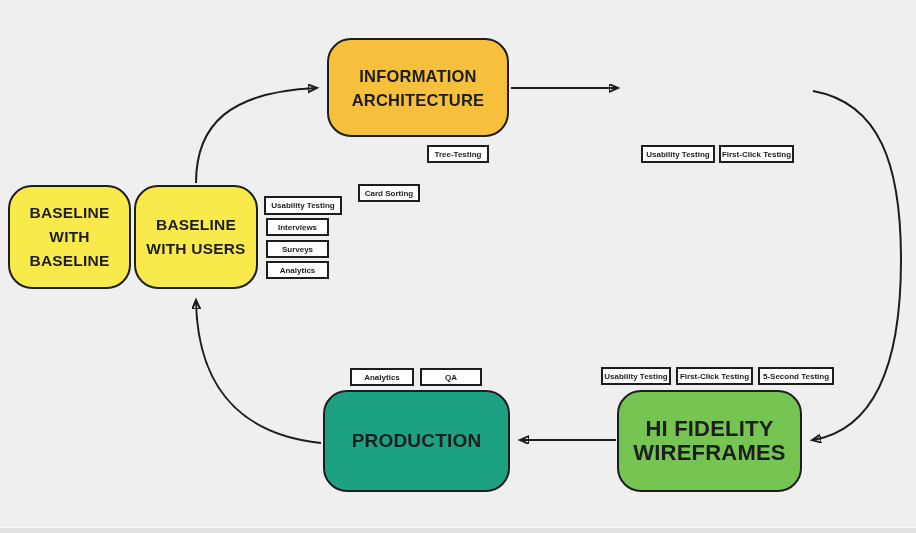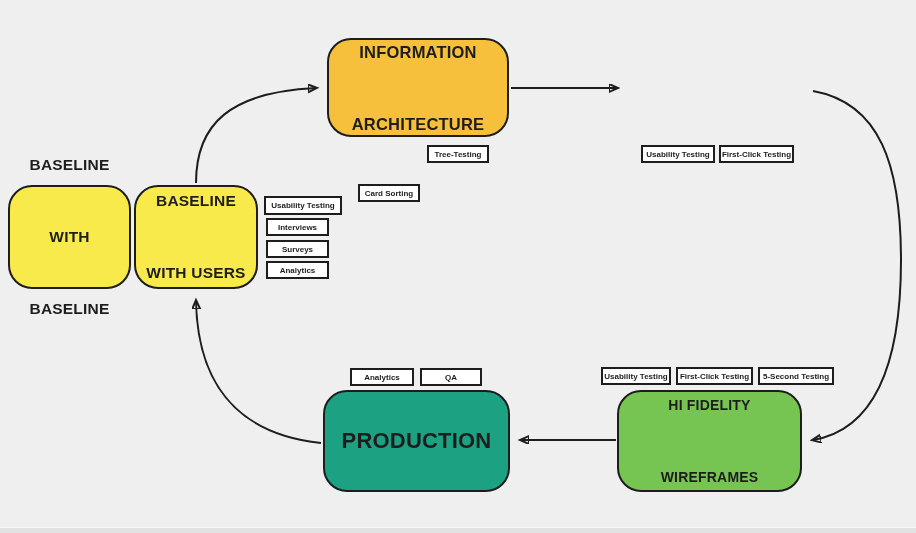--- a/index.html
+++ b/index.html
@@ -23,29 +23,28 @@
     border:2.5px solid #1d1d1d;
     border-radius:24px;
     display:flex;flex-direction:column;
     align-items:center;justify-content:center;
     text-align:center;
     font-weight:bold;
     color:#1d1d1d;
     font-size:15.5px;
     line-height:24px;
     letter-spacing:.2px;
-    gap:48px;
   }
   .node span{display:block;}
   .n-baseline-business{left:8px;top:185px;width:123px;height:104px;background:#f8ea4a;}
   .n-baseline-users{left:134px;top:185px;width:124px;height:104px;background:#f8ea4a;}
   .n-ia{left:327px;top:38px;width:182px;height:99px;background:#f6bf3c;font-size:16.5px;}
   .n-lowfi{left:628px;top:38px;width:184px;height:99px;background:#c3e04c;font-size:16.5px;}
-  .n-hifi{left:617px;top:390px;width:185px;height:102px;background:#76c553;font-size:14px;}
-  .n-production{left:323px;top:390px;width:187px;height:102px;background:#1da183;font-size:22px;}
+  .n-hifi{left:617px;top:390px;width:185px;height:102px;background:#76c553;font-size:22px;}
+  .n-production{left:323px;top:390px;width:187px;height:102px;background:#1da183;font-size:19px;}
   .tag{
     position:absolute;
     box-sizing:border-box;
     background:#ffffff;
     border:2px solid #1d1d1d;
     display:flex;align-items:center;justify-content:center;
     font-size:8px;font-weight:bold;color:#1d1d1d;
     height:18px;
     white-space:nowrap;
   }

